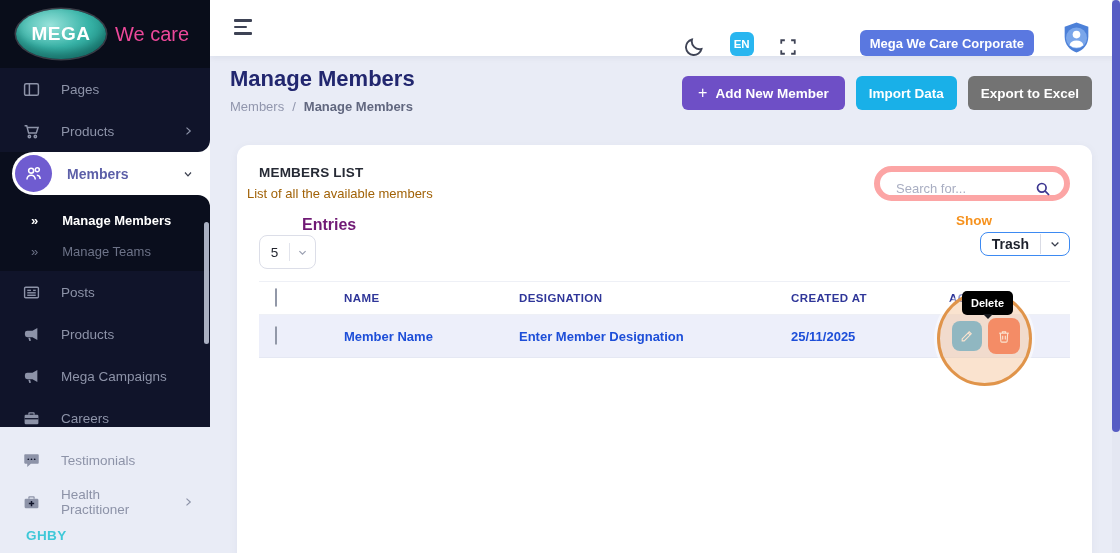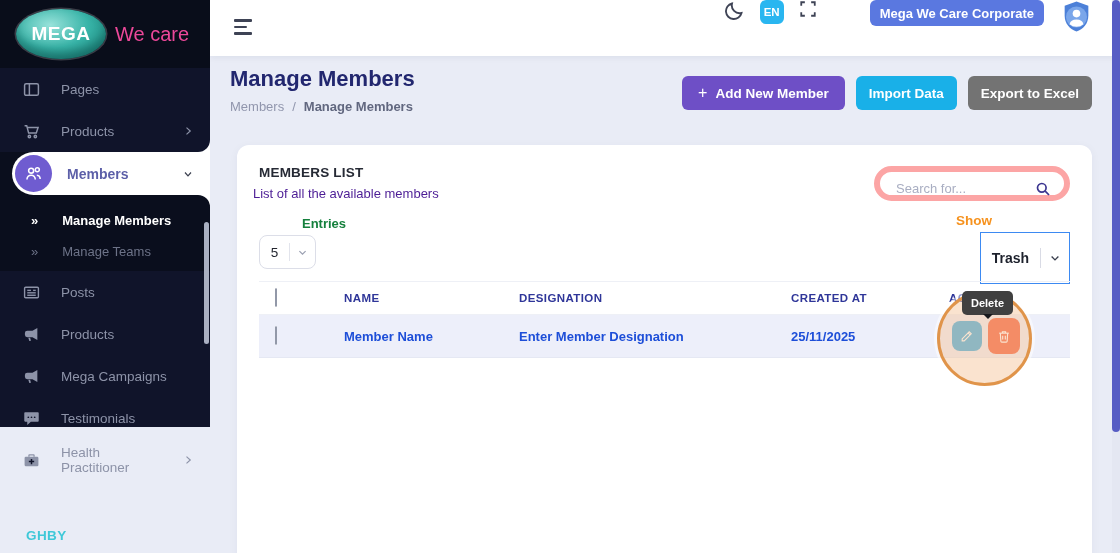--- a/index.html
+++ b/index.html
@@ -40,70 +40,70 @@
   .subitem.active { color:#fff; font-weight:bold; }
   .ghby { position:absolute; left:26px; top:528px; color:#3fc8d8; font-size:13.5px; font-weight:bold; letter-spacing:.4px; }
   .side-scroll { position:absolute; right:1px; top:222px; width:5px; height:122px; background:#aab0c2; border-radius:3px; }
   
   .topbar { position:absolute; left:210px; right:0; top:0; height:56px; background:#fff; z-index:4; box-shadow:0 2px 6px rgba(25,30,60,.06); }
   .burger { position:absolute; left:24px; top:19px; cursor:pointer; }
   .burger i { display:block; height:2.5px; background:#3e4355; border-radius:1px; margin-bottom:4px; }
   .burger i:nth-child(1){ width:18px; }
   .burger i:nth-child(2){ width:13px; }
   .burger i:nth-child(3){ width:18px; margin-bottom:0; }
-  .top-right { position:absolute; right:26px; top:0; height:56px; display:flex; align-items:flex-start; gap:15px; }
+  .top-right { position:absolute; right:26px; top:0; height:56px; display:flex; align-items:flex-end; gap:25px; }
   .en-badge { width:24px; height:24px; border-radius:6px; background:#29b6f0; color:#fff; font-size:11.5px; font-weight:bold; display:flex; align-items:center; justify-content:center; }
   .corp-btn { height:26px; padding:0 10px; border:none; border-radius:6px; background:#5a78e0; color:#fff; font-size:13px; font-weight:bold; font-family:inherit; display:flex; align-items:center;margin-left:38px; }
   
   .page-head { position:absolute; left:230px; top:66px; z-index:2; }
   .page-title { font-size:22px; font-weight:bold; color:#22276f; }
   .breadcrumb { margin-top:7px; font-size:13px; color:#9196ad; display:flex; gap:8px; }
   .breadcrumb .current { color:#61677f; font-weight:600; }
   .toolbar { position:absolute; top:76px; right:28px; display:flex; gap:11px; z-index:2; }
   .toolbar button { height:34px; border:none; border-radius:6px; color:#fff; font-size:13.5px; font-weight:600; font-family:inherit; display:flex; align-items:center; gap:8px; cursor:pointer; }
   .btn-add { background:#6e4fc6; padding:0 16px; }
   .btn-add .plus { font-size:16px; font-weight:normal; }
   .btn-import { background:#19b0e8; padding:0 13px; }
   .btn-export { background:#737373; padding:0 13px; }
   
   .card { position:absolute; left:237px; top:145px; width:855px; height:430px; background:#fff; border-radius:12px; box-shadow:0 2px 10px rgba(30,35,70,.05); z-index:2; }
   .card-title { position:absolute; left:22px; top:20px; font-size:13.5px; font-weight:bold; color:#262a35; letter-spacing:.2px; }
-  .card-sub { position:absolute; left:16px; top:41px; font-size:13px; color:#4c1d95; }
+  .card-sub { position:absolute; left:10px; top:41px; font-size:13px; color:#a16207; }
   .search-wrap { position:absolute; right:22px; top:21px; width:196px; height:35px; border:6px solid #fca5a5; border-radius:18px; background:#fff; }
   .search-wrap input { position:absolute; left:16px; top:0; width:140px; height:33px; border:none; outline:none; font-size:13px; color:#3c4152; font-family:inherit; background:transparent; }
   .search-wrap input::placeholder { color:#a9aec2; }
   .search-icon { position:absolute; right:13px; top:9px; }
-  .entries-label { position:absolute; left:22px; top:71px; color:#15803d; font-size:13px; font-weight:bold;padding-left:43px; }
+  .entries-label { position:absolute; left:22px; top:71px; color:#701a75; font-size:16px; font-weight:bold;padding-left:43px; }
   .select { position:absolute; display:flex; align-items:center; background:#fff; cursor:pointer; }
   .sel-entries { left:22px; top:90px; width:57px; height:34px; border:1px solid #dcdee8; border-radius:8px; }
   .sel-entries .val { flex:1; text-align:center; font-size:13.5px; color:#23262f; }
   .sel-entries .sep { width:1px; height:18px; background:#e2e4ec; }
   .sel-entries .chev { padding:0 7px; color:#9ba0b2; }
   .show-label { position:absolute; right:100px; top:68px; color:#f6921e; font-size:13.5px; font-weight:bold; }
-  .sel-show { right:22px; top:87px; width:90px; height:52px; border:1.5px solid #3d8af2; border-radius:0; }
+  .sel-show { right:22px; top:87px; width:90px; height:24px; border:1.5px solid #3d8af2; border-radius:8px; }
   .sel-show .val { flex:1; text-align:center; font-size:14px; font-weight:600; color:#1d212c; }
   .sel-show .sep { width:1px; height:20px; background:#d9dbe5; }
   .sel-show .chev { padding:0 8px; color:#3a3f4e; }
   
   .table { position:absolute; left:22px; right:22px; top:136px; }
   .thead { display:flex; align-items:center; height:34px; border-top:1px solid #eef0f6; border-bottom:1px solid #eef0f6; }
   .thead .cell { font-size:11.5px; font-weight:bold; color:#2f3699; letter-spacing:.4px; }
   .trow { display:flex; align-items:center; height:43px; background:#edeffa; border-bottom:1px solid #e5e8f3; }
   .trow .cell { font-size:13px; font-weight:600; color:#1d4ed8; }
   .c-check { width:85px; padding-left:16px; }
   .c-name { width:175px; }
   .c-desig { width:272px; }
   .c-created { width:158px; }
   .c-actions { flex:1; }
   .checkbox { width:14px; height:14px; border:1.5px solid #9298a8; border-radius:3.5px; background:#fff; cursor:pointer; }
   .actions-cell { display:flex; align-items:center; gap:6px; padding-left:3px; }
   .btn-edit { width:30px; height:30px; border:none; border-radius:8px; background:#2aa7e2; display:flex; align-items:center; justify-content:center; cursor:pointer; }
   .btn-delete { width:32px; height:36px; border:none; border-radius:8px; background:#f2512d; display:flex; align-items:center; justify-content:center; cursor:pointer; }
   
-  .tooltip { position:absolute; left:962px; top:291px; height:24px; padding:0 9px; background:#404040; border-radius:5px; color:#fff; font-size:11px; font-weight:bold; line-height:24px; z-index:40; }
+  .tooltip { position:absolute; left:962px; top:291px; height:24px; padding:0 9px; background:#000000; border-radius:5px; color:#fff; font-size:11px; font-weight:bold; line-height:24px; z-index:40; }
   .tooltip::after { content:''; position:absolute; left:50%; margin-left:-5px; bottom:-9px; border:5px solid transparent; border-top-color:#17181d; }
   .click-circle { position:absolute; left:937px; top:291px; width:95px; height:95px; border-radius:50%; border:3px solid #e0944a; background:rgba(246,200,160,.5); box-shadow:0 0 0 3px rgba(255,255,255,.5); z-index:25; }
   .vscroll { position:absolute; right:0; top:0; width:8px; height:553px; background:#e4e7f2; z-index:50; }
   .vscroll .thumb { position:absolute; left:0; top:0; width:8px; height:432px; background:#575dc4; border-radius:4px; }
   svg { display:block; }
 </style>
 </head>
 <body>
 
 <aside class="sidebar">
@@ -197,20 +197,30 @@
     <div class="nav-item">
       <span class="icn">
         <svg width="17" height="17" viewBox="0 0 16 16" fill="#8d93a8">
             <path d="M13.5 1.8v11.4l-4.6-2.7H4a2.2 2.2 0 01-2.2-2.2v-1.6A2.2 2.2 0 014 4.5h4.9l4.6-2.7z"></path>
             <path d="M5 11l.9 3.2 1.6-.4-.8-2.8z"></path>
           </svg>
       </span>
       <span class="lbl">Mega Campaigns</span>
     </div>
 
+    <div class="nav-item">
+      <span class="icn">
+        <svg width="17" height="17" viewBox="0 0 16 16" fill="#8d93a8">
+            <path d="M6 2h4a1 1 0 011 1v1.5H9.8V3.2H6.2v1.3H5V3a1 1 0 011-1z"></path>
+            <rect x="1.5" y="4.5" width="13" height="9" rx="1.2"></rect>
+            <rect x="1.5" y="7.6" width="13" height="1.2" fill="#10142a"></rect>
+          </svg>
+      </span>
+      <span class="lbl">Careers</span>
+    </div>
 
     <div class="nav-item">
       <span class="icn">
         <svg width="17" height="17" viewBox="0 0 16 16" fill="#8d93a8">
             <path d="M14 2H2a.8.8 0 00-.8.8v7.4c0 .4.4.8.8.8h2v3l3.4-3H14a.8.8 0 00.8-.8V2.8A.8.8 0 0014 2z"></path>
             <circle cx="5" cy="6.8" r=".8" fill="#10142a"></circle>
             <circle cx="8" cy="6.8" r=".8" fill="#10142a"></circle>
             <circle cx="11" cy="6.8" r=".8" fill="#10142a"></circle>
           </svg>
       </span>

